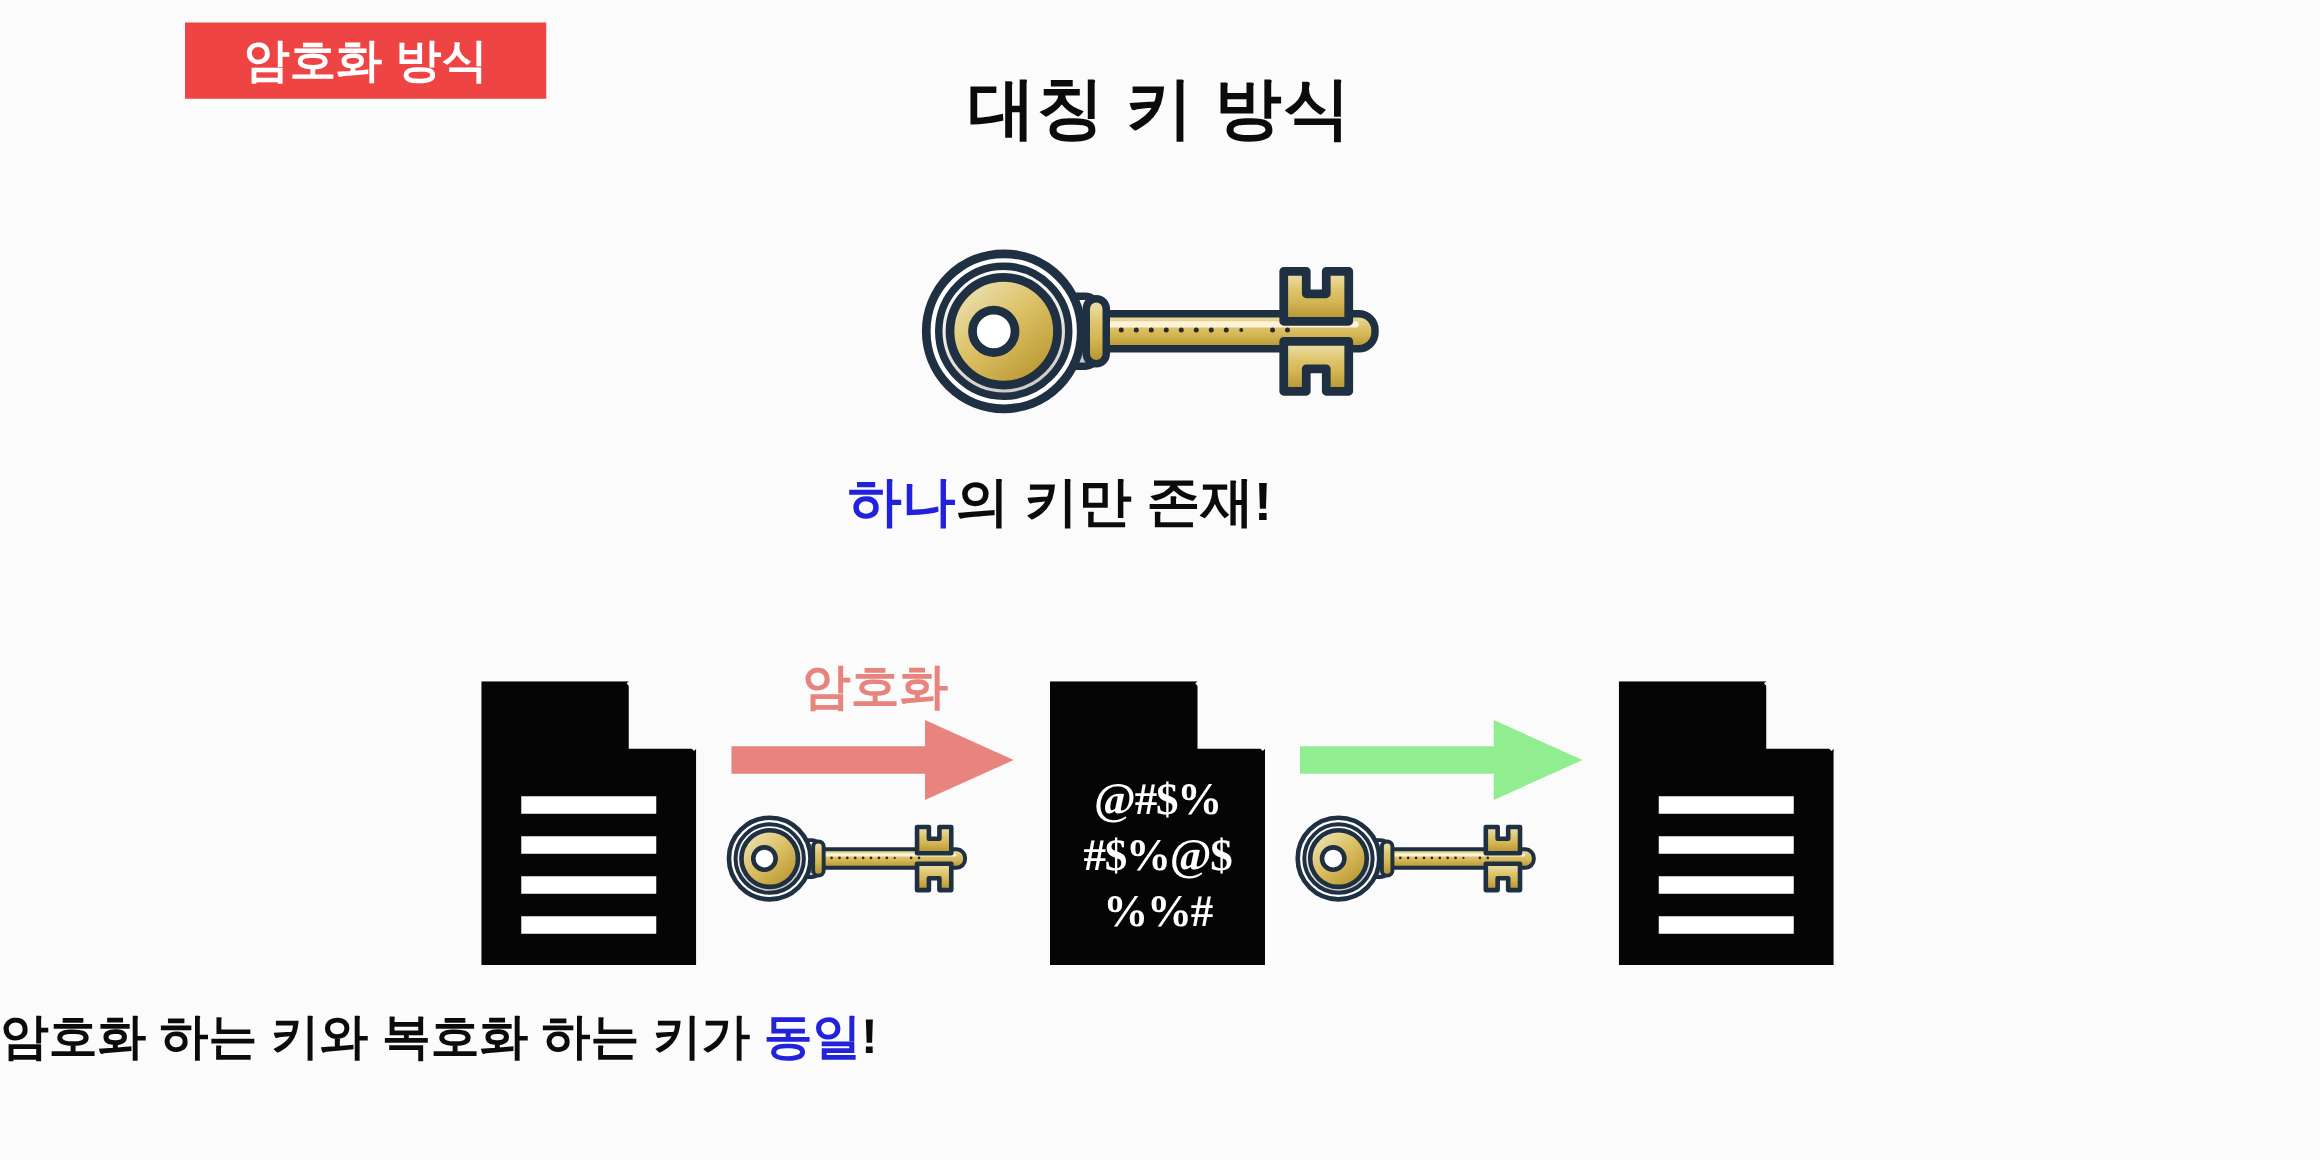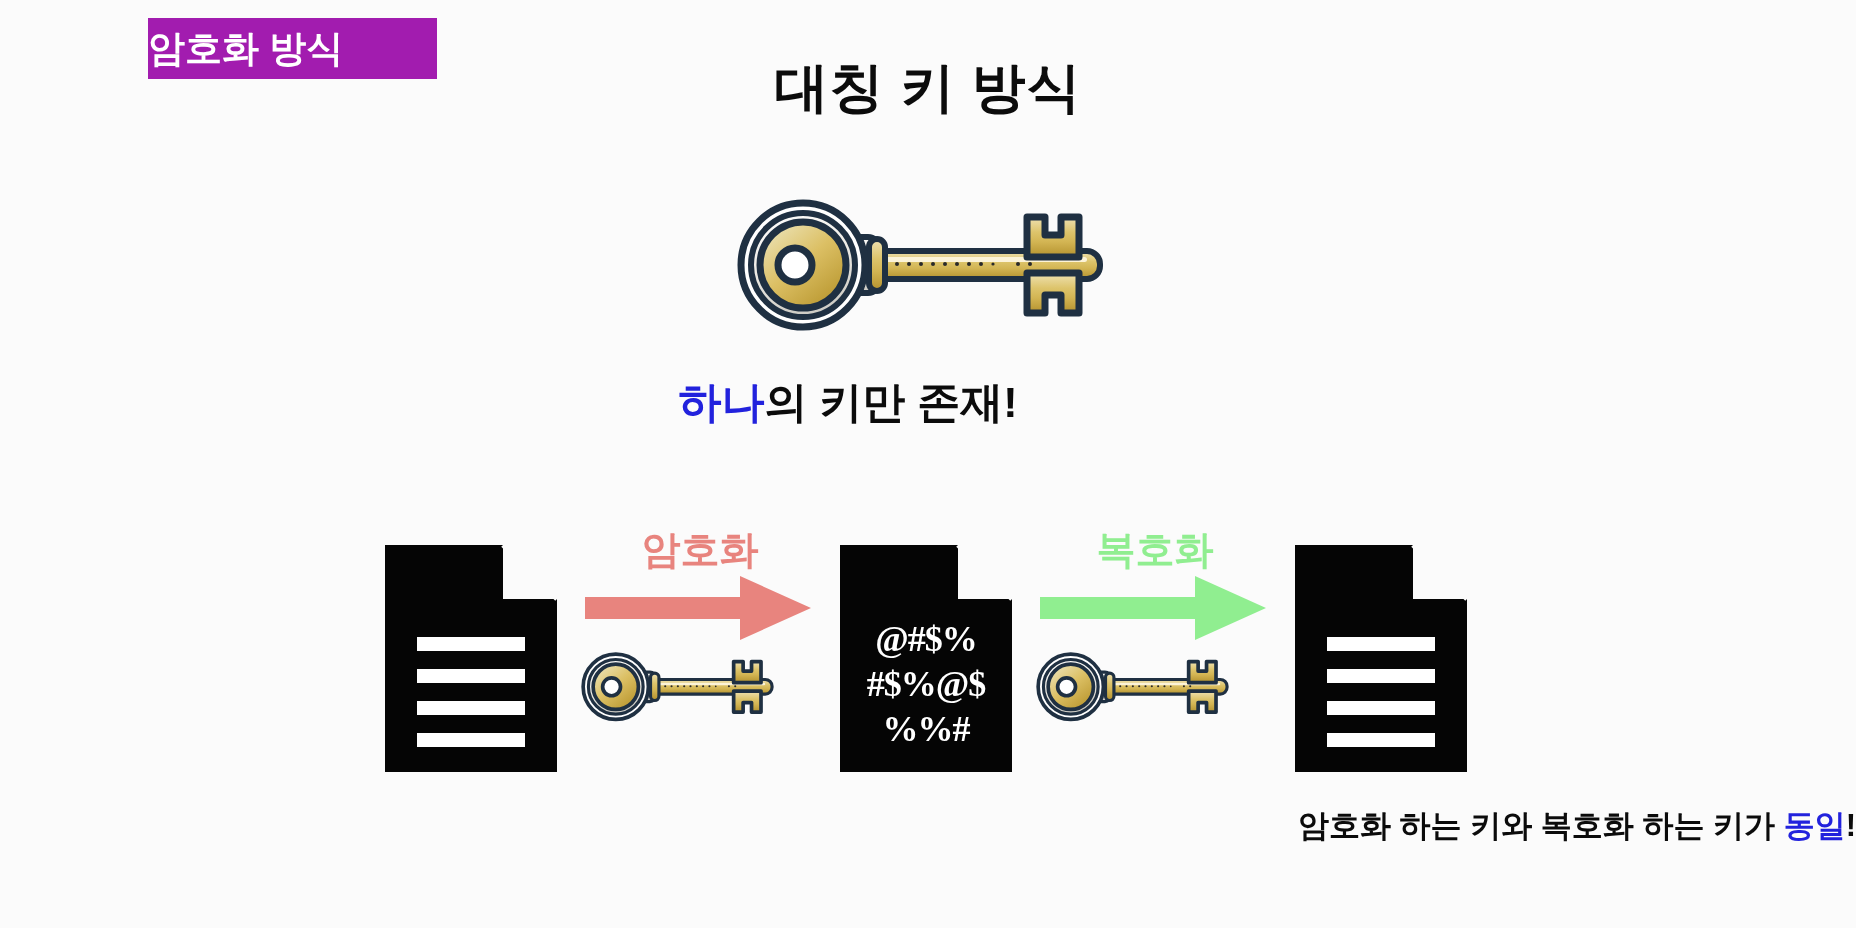--- a/index.html
+++ b/index.html
@@ -16,23 +16,24 @@
     background: #fbfbfb;
   }
 
   
   #section-badge {
     position: absolute;
     left: 148px;
     top: 18px;
     width: 289px;
     height: 61px;
-    background: #a21caf;
+    background: #ef4444;
     display: flex;
     align-items: center;
+    justify-content: center;
   }
   #section-badge .badge-text {
     color: #ffffff;
     font-size: 37px;
     font-weight: 700;
     letter-spacing: 0px;
     line-height: 1;
     white-space: nowrap;
   }
 
@@ -149,22 +150,22 @@
   }
   #key-encrypt { left: 580px;  top: 120px; }
   #key-decrypt { left: 1035px; top: 120px; }
 
   
   #caption {
     position: absolute;
     left: 0;
     top: 808px;
     width: 1856px;
-    text-align: right;
-    font-size: 31px;
+    text-align: left;
+    font-size: 39px;
     font-weight: 700;
     color: #0b0b0b;
     line-height: 1.15;
   }
 </style>
 </head>
 <body>
 
 <div id="section-badge">
   <span class="badge-text">암호화 방식</span>
@@ -292,21 +293,20 @@
       <path d="M118 0 L172 54" stroke="#fbfbfb" stroke-width="5" fill="none"></path>
     </svg>
     <div class="cipher-text">
       <div>@#$%</div>
       <div>#$%@$</div>
       <div>%%#</div>
     </div>
   </div>
 
   <div class="arrow-group" id="arrow-decrypt">
-    <div class="arrow-label">복호화</div>
     <div class="arrow-shape">
       <svg viewBox="0 0 230 72" xmlns="http://www.w3.org/2000/svg">
         <path d="M0 25 L155 25 L155 4 L226 36 L155 68 L155 47 L0 47 Z" fill="#90ee90"></path>
       </svg>
     </div>
   </div>
 
   <div class="small-key" id="key-decrypt">
     <svg viewBox="0 0 380 140" xmlns="http://www.w3.org/2000/svg">
       <rect x="130" y="56" width="235" height="28" rx="13" fill="url(#goldV)" stroke="#1f3042" stroke-width="6"></rect>

